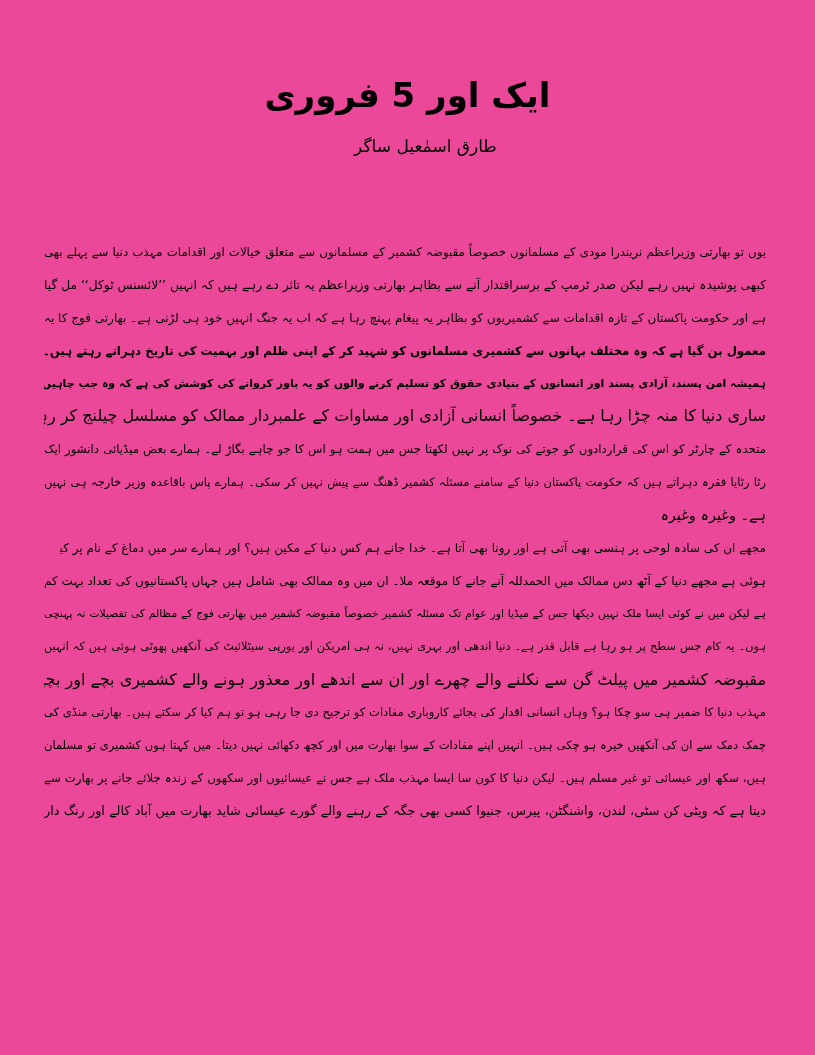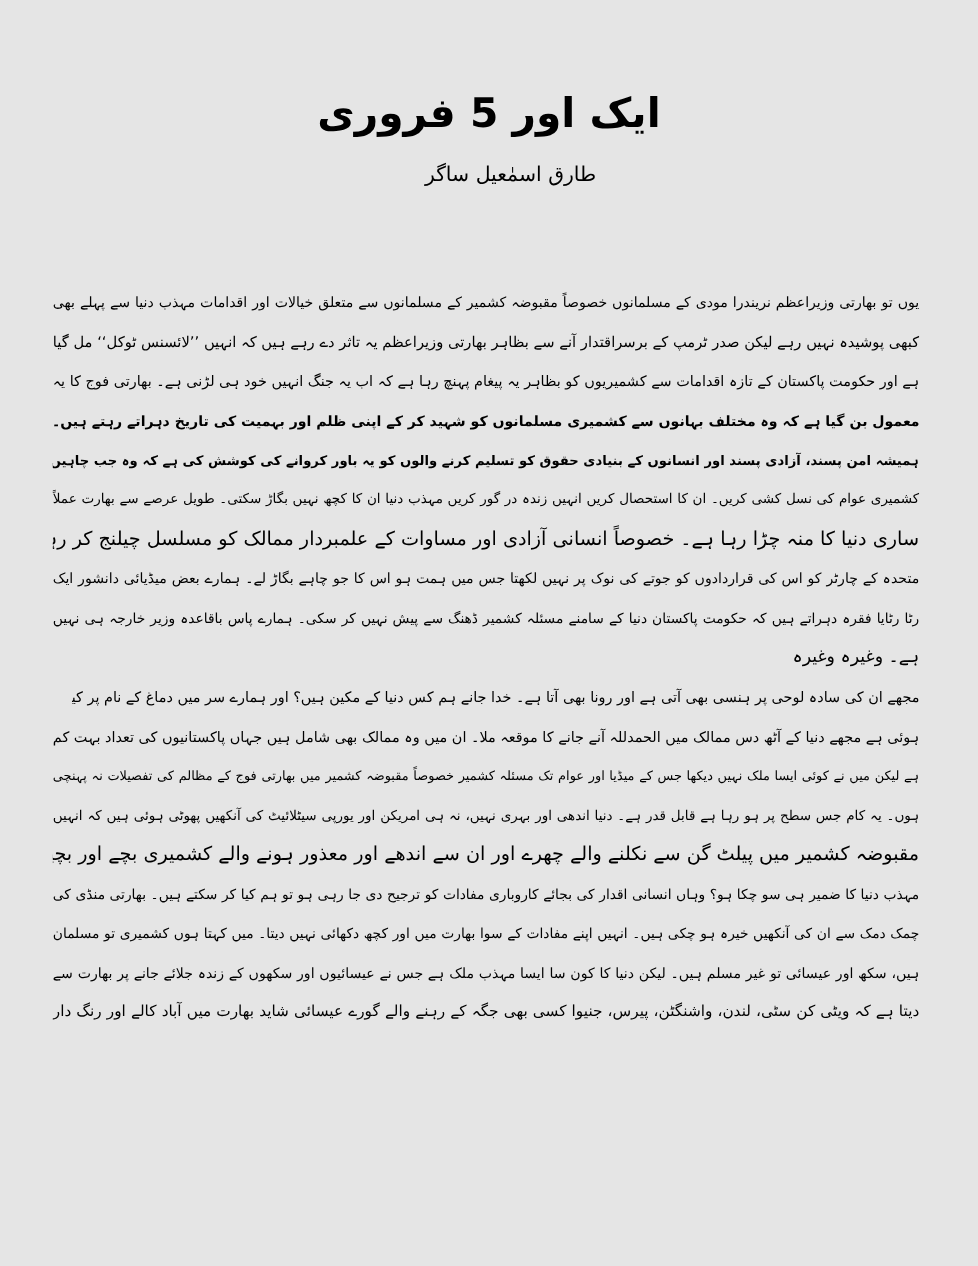--- a/index.html
+++ b/index.html
@@ -1,17 +1,17 @@
 <!DOCTYPE html>
 <html><head>
 <meta charset="utf-8">
 <style>
   html, body { margin: 0; padding: 0; background: #ffffff; }
   body { width: 815px; height: 1055px; overflow: hidden; position: relative; }
-  .page { position: absolute; left: 0; top: 0; width: 815px; height: 1055px; background: #e5e5e5; }
+  .page { position: absolute; left: 0; top: 0; width: 815px; height: 1055px; background: #ec4899; }
   .title {
     position: absolute; left: 0; right: 0; top: 72px;
     text-align: center; direction: rtl;
     font-family: "DejaVu Sans", sans-serif; font-weight: bold;
     font-size: 34px; color: #000000; line-height: 46px;
   }
   .author {
     position: absolute; left: 0; right: 0; top: 136px;
     text-align: center; direction: rtl;
     font-family: "DejaVu Sans", sans-serif; font-size: 17px; color: #000000; padding-left: 36px;
@@ -32,21 +32,20 @@
 
 <div class="page">
   <div class="title">ایک اور 5 فروری</div>
   <div class="author">طارق اسمٰعیل ساگر</div>
   <div class="body" id="article-body">
       <div class="line" style="font-size: 11.75px;">یوں تو بھارتی وزیراعظم نریندرا مودی کے مسلمانوں خصوصاً مقبوضہ کشمیر کے مسلمانوں سے متعلق خیالات اور اقدامات مہذب دنیا سے پہلے بھی</div>
       <div class="line" style="font-size: 12.25px;">کبھی پوشیدہ نہیں رہے لیکن صدر ٹرمپ کے برسراقتدار آنے سے بظاہر بھارتی وزیراعظم یہ تاثر دے رہے ہیں کہ انہیں ’’لائسنس ٹوکل‘‘ مل گیا</div>
       <div class="line" style="font-size: 12px;">ہے اور حکومت پاکستان کے تازہ اقدامات سے کشمیریوں کو بظاہر یہ پیغام پہنچ رہا ہے کہ اب یہ جنگ انہیں خود ہی لڑنی ہے۔ بھارتی فوج کا یہ</div>
       <div class="line" style="font-size: 11.75px; font-weight: bold;">معمول بن گیا ہے کہ وہ مختلف بہانوں سے کشمیری مسلمانوں کو شہید کر کے اپنی ظلم اور بہمیت کی تاریخ دہراتے رہتے ہیں۔ بھارتی حکومت نے</div>
       <div class="line" style="font-size: 11px; font-weight: bold;">ہمیشہ امن پسند، آزادی پسند اور انسانوں کے بنیادی حقوق کو تسلیم کرنے والوں کو یہ باور کروانے کی کوشش کی ہے کہ وہ جب چاہیں جیسے چاہیں</div>
-      <div class="line" style="font-size: 11.25px;">کشمیری عوام کی نسل کشی کریں۔ ان کا استحصال کریں انہیں زندہ در گور کریں مہذب دنیا ان کا کچھ نہیں بگاڑ سکتی۔ طویل عرصے سے بھارت عملاً</div>
       <div class="line" style="font-size: 16px;">ساری دنیا کا منہ چڑا رہا ہے۔ خصوصاً انسانی آزادی اور مساوات کے علمبردار ممالک کو مسلسل چیلنج کر رہا ہے کہ وہ دنیا کے مروجہ اصولوں کو، اقوام</div>
       <div class="line" style="font-size: 11.75px;">متحدہ کے چارٹر کو اس کی قراردادوں کو جوتے کی نوک پر نہیں لکھتا جس میں ہمت ہو اس کا جو چاہے بگاڑ لے۔ ہمارے بعض میڈیائی دانشور ایک</div>
       <div class="line" style="font-size: 11.5px;">رٹا رٹایا فقرہ دہراتے ہیں کہ حکومت پاکستان دنیا کے سامنے مسئلہ کشمیر ڈھنگ سے پیش نہیں کر سکی۔ ہمارے پاس باقاعدہ وزیر خارجہ ہی نہیں</div>
       <div class="line last">ہے۔ وغیرہ وغیرہ</div>
       <div class="line" style="font-size: 12px; margin-left: 16px;">مجھے ان کی سادہ لوحی پر ہنسی بھی آتی ہے اور رونا بھی آتا ہے۔ خدا جانے ہم کس دنیا کے مکین ہیں؟ اور ہمارے سر میں دماغ کے نام پر کیا چیز رکھی</div>
       <div class="line" style="font-size: 12px;">ہوئی ہے مجھے دنیا کے آٹھ دس ممالک میں الحمدللہ آنے جانے کا موقعہ ملا۔ ان میں وہ ممالک بھی شامل ہیں جہاں پاکستانیوں کی تعداد بہت کم</div>
       <div class="line" style="font-size: 10.75px;">ہے لیکن میں نے کوئی ایسا ملک نہیں دیکھا جس کے میڈیا اور عوام تک مسئلہ کشمیر خصوصاً مقبوضہ کشمیر میں بھارتی فوج کے مظالم کی تفصیلات نہ پہنچی</div>
       <div class="line" style="font-size: 11.25px;">ہوں۔ یہ کام جس سطح پر ہو رہا ہے قابل قدر ہے۔ دنیا اندھی اور بہری نہیں، نہ ہی امریکن اور یورپی سیٹلائیٹ کی آنکھیں پھوٹی ہوئی ہیں کہ انہیں</div>
       <div class="line" style="font-size: 16px;">مقبوضہ کشمیر میں پیلٹ گن سے نکلنے والے چھرے اور ان سے اندھے اور معذور ہونے والے کشمیری بچے اور بچیاں دکھائی نہ دیتی ہوں۔ اگر</div>
       <div class="line" style="font-size: 11.5px;">مہذب دنیا کا ضمیر ہی سو چکا ہو؟ وہاں انسانی اقدار کی بجائے کاروباری مفادات کو ترجیح دی جا رہی ہو تو ہم کیا کر سکتے ہیں۔ بھارتی منڈی کی</div>

